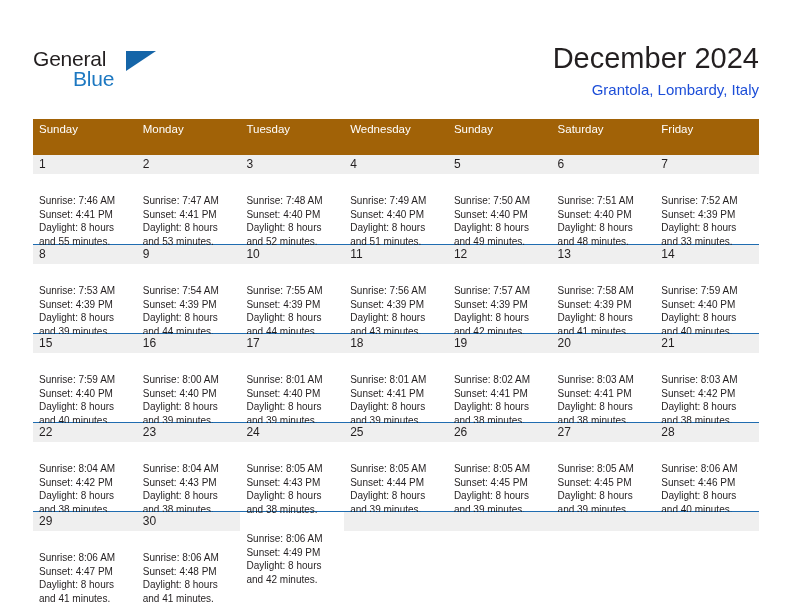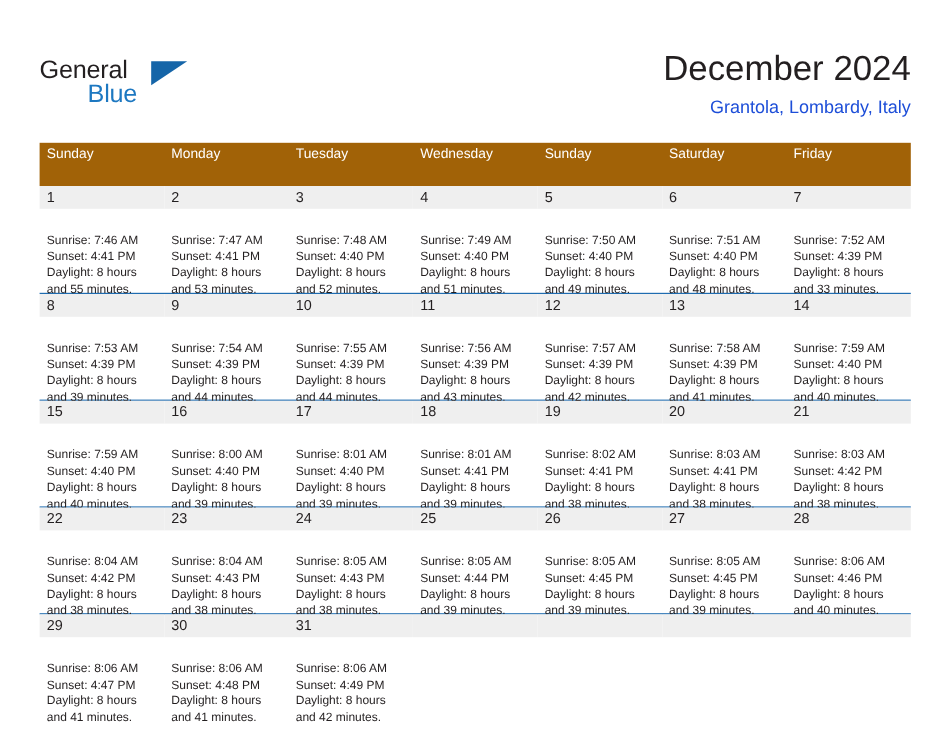--- a/index.html
+++ b/index.html
@@ -446,21 +446,20 @@
       <div class="day-cell">
         <div class="day-num">30</div>
         <div class="day-body">
           <div>Sunrise: 8:06 AM</div>
           <div>Sunset: 4:48 PM</div>
           <div>Daylight: 8 hours</div>
           <div>and 41 minutes.</div>
         </div>
       </div>
       <div class="day-cell">
-        <div class="day-num">31</div>
         <div class="day-body">
           <div>Sunrise: 8:06 AM</div>
           <div>Sunset: 4:49 PM</div>
           <div>Daylight: 8 hours</div>
           <div>and 42 minutes.</div>
         </div>
       </div>
       <div class="day-cell empty">
         <div class="day-num"></div>
 

